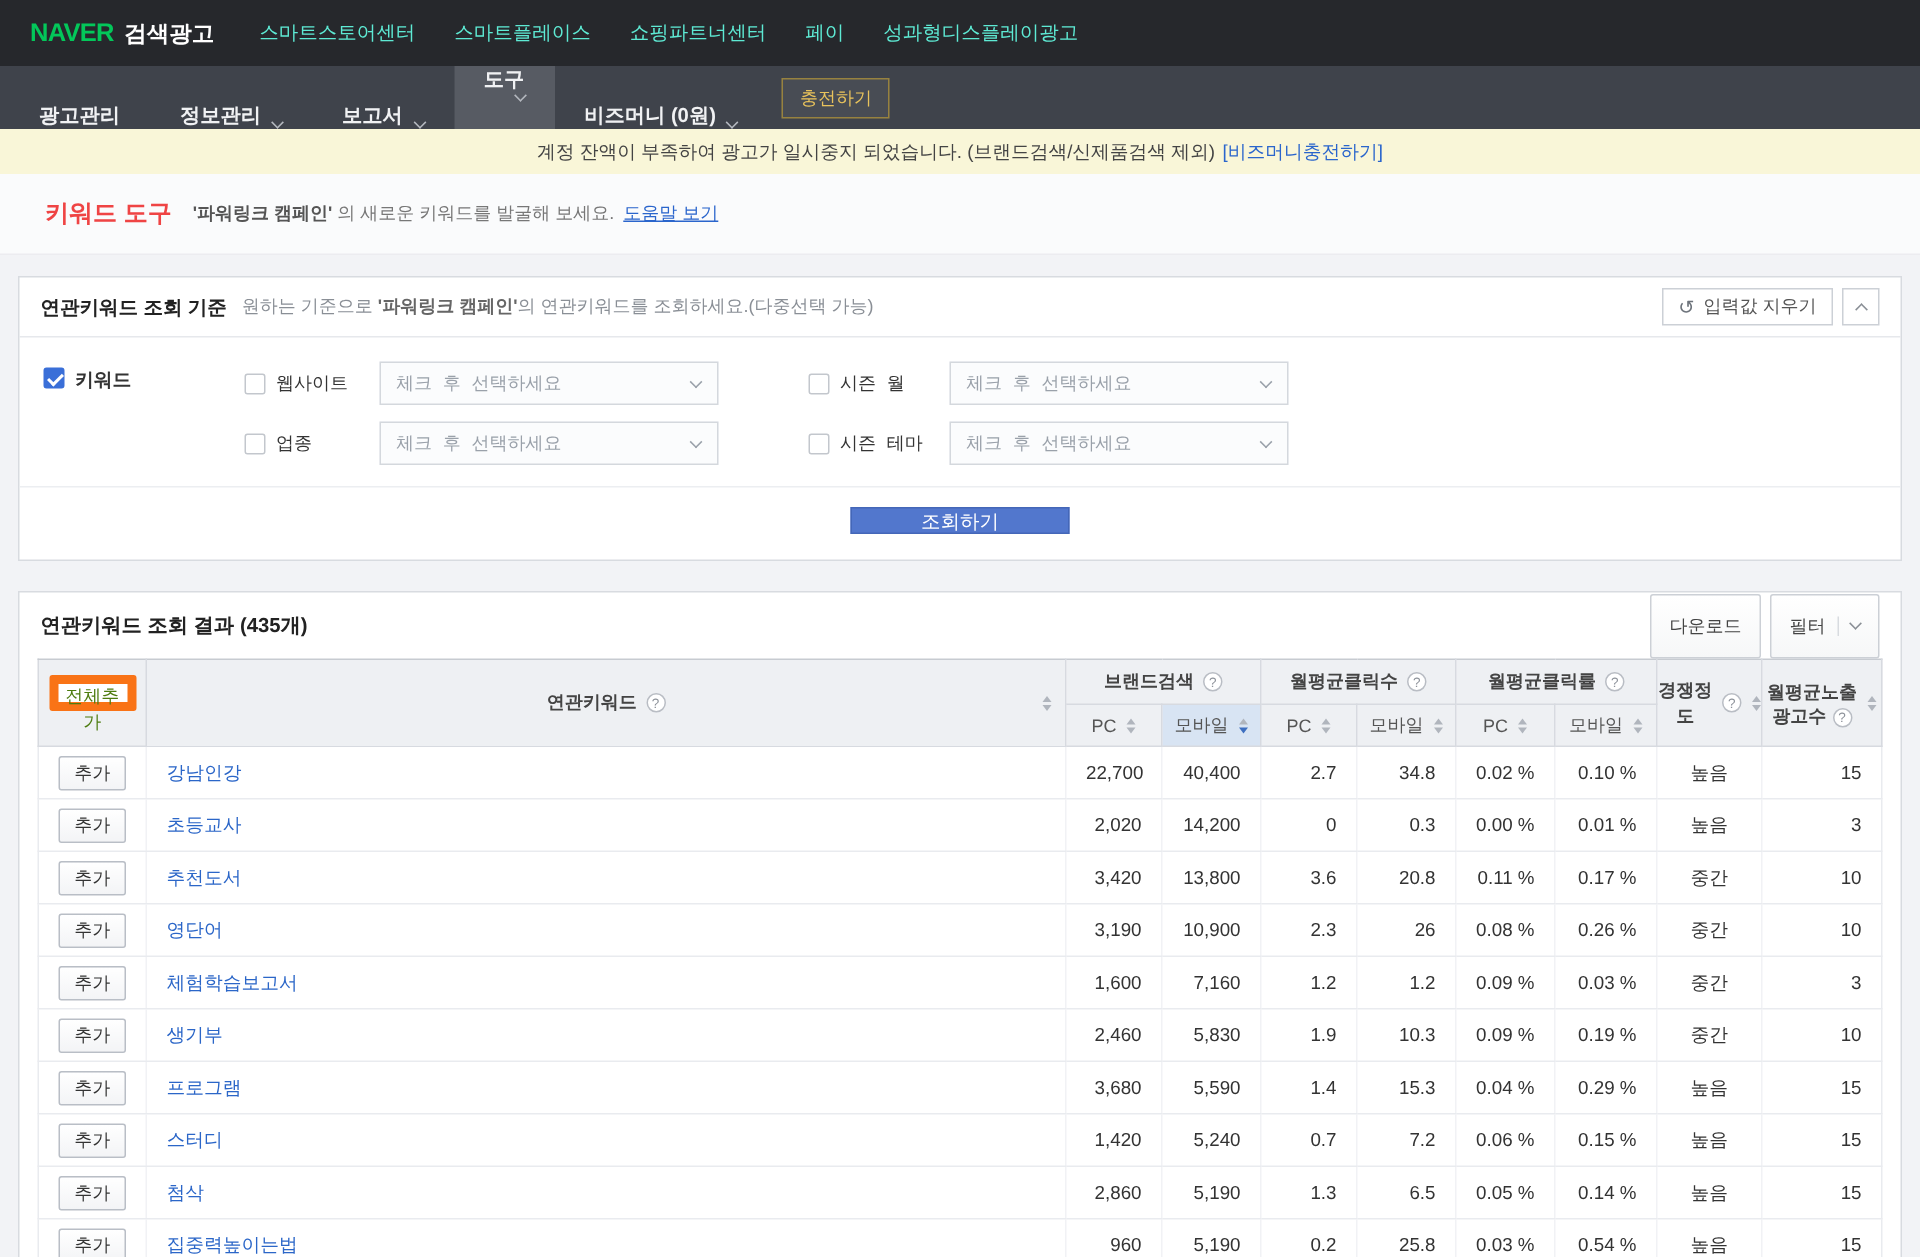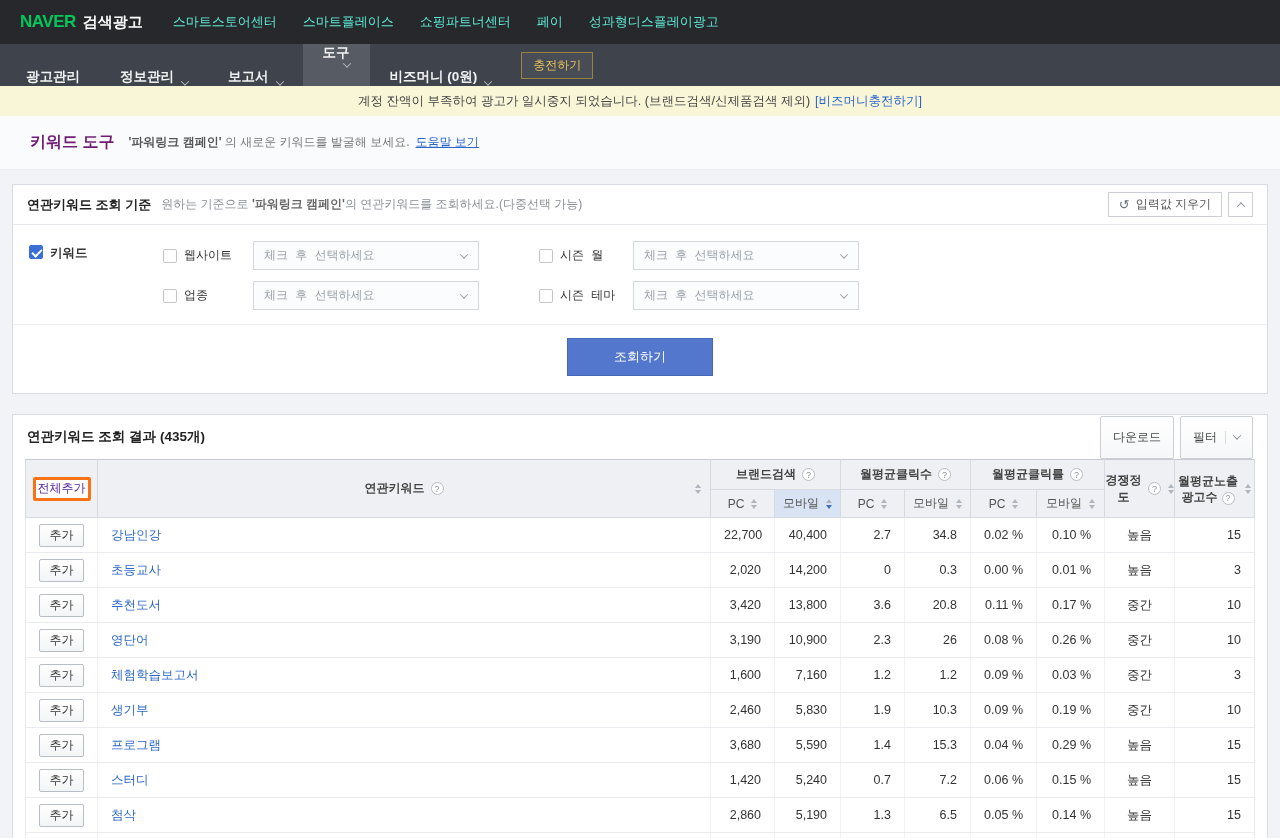--- a/index.html
+++ b/index.html
@@ -20,21 +20,21 @@
   .nav-item { height:42px; display:flex; align-items:flex-end; padding:0 20px; color:#f0f1f3; font-size:13.5px; font-weight:700; cursor:pointer; }
   .nav-item.active { background:#575b63;flex-direction:column; }
   .chev { display:inline-block; width:6px; height:6px; border-right:1.6px solid #b4b8bf; border-bottom:1.6px solid #b4b8bf; transform:rotate(45deg) translate(-1px,-1px); }
   .nav-item .chev { margin-left:8px; }
   .charge-btn { margin-left:10px; padding:4px 11px; border:1px solid #97823f; color:#e9c35c; font-size:12px; background:rgba(255,255,255,0.05); cursor:pointer; }
   
   .notice { height:30px; background:#f9f6d8; display:flex; align-items:center; justify-content:center; font-size:12.5px; color:#444; }
   .notice-link { color:#2a65cc; margin-left:5px; text-decoration:none; cursor:pointer; }
   
   .page-header { background:#fafbfc; border-bottom:1px solid #ececf0; height:54px; display:flex; align-items:center; padding:0 30px; }
-  .ph-title { font-size:16px; font-weight:700; color:#701a75; }
+  .ph-title { font-size:16px; font-weight:700; color:#ef4444; }
   .ph-sub { margin-left:14px; font-size:12px; color:#777; }
   .ph-sub .em { color:#555; font-weight:700; }
   .help-link { color:#2a65cc; margin-left:6px; text-decoration:underline; cursor:pointer; }
   
   .main { padding:14px 12px 0; }
   .card { background:#fff; border:1px solid #d8dbe0; }
   .card + .card { margin-top:20px; }
   
   .crit-head { height:40px; display:flex; align-items:center; padding:0 14px; border-bottom:1px solid #e6e8ec; }
   .crit-title { font-weight:700; font-size:13px; color:#222; }
@@ -54,21 +54,21 @@
   .kw-label { font-weight:700; font-size:12.5px; color:#333; }
   .kw-input { width:272px; height:72px; border:1px solid #c9cdd3; padding:7px 9px; font-family:"Liberation Sans","DejaVu Sans",sans-serif; font-size:12px; color:#333; resize:none; line-height:1.5; }
   .sel-col { display:flex; flex-direction:column; gap:11px; margin-left:46px;font-family:Liberation Mono, monospace; }
   .sel-col.second { margin-left:60px; }
   .sel-row { display:flex; align-items:center; gap:7px; }
   .sel-label { width:62px; font-size:12px; color:#333; }
   .sel-col.second .sel-label { width:66px; }
   .fake-select { width:226px; height:29px; border:1px solid #d4d8dd; background:#fbfcfd; display:flex; align-items:center; padding:0 26px 0 10px; color:#9aa1aa; font-size:12px; position:relative; cursor:pointer; }
   .fake-select .chev { position:absolute; right:11px; top:11px; border-color:#9aa1aa; }
   .submit-row { border-top:1px solid #eceef1; padding:13px 0 17px; text-align:center; }
-  .submit-btn { width:146px; height:38px; background:#5277cd; border:1px solid #4467b8; color:#fff; font-size:13px; cursor:pointer; }
+  .submit-btn { width:146px; height:18px; background:#5277cd; border:1px solid #4467b8; color:#fff; font-size:13px; cursor:pointer; }
   
   .res-head { height:44px; display:flex; align-items:center; padding:0 14px; }
   .res-title { font-weight:700; font-size:13.5px; color:#222; }
   .res-count { font-weight:700; font-size:13.5px; color:#222; margin-left:4px; }
   .res-actions { margin-left:auto; display:flex; gap:6px; }
   .ghost-btn { height:43px; padding:0 12px; border:1px solid #ccd0d6; background:linear-gradient(#ffffff,#f6f7f8); font-size:12px; color:#444; cursor:pointer; display:inline-flex; align-items:center; gap:8px; border-radius:2px; }
   .btn-divider { width:1px; height:13px; background:#d8dbe0; display:inline-block; }
   .ghost-btn .chev { border-color:#8a8f96; }
   .table-wrap { padding:0 12px 12px; }
   table { width:100%; border-collapse:collapse; table-layout:fixed; }
@@ -82,21 +82,21 @@
   .sort-icon .up { border-bottom:4px solid #b0b5bd; }
   .sort-icon .dn { border-top:4px solid #b0b5bd; }
   .sorted .sort-icon .dn { border-top-color:#3e6fc0; }
   .sort-abs { position:absolute; right:9px; top:50%; transform:translateY(-50%); }
   .q-icon { display:inline-flex; width:13px; height:13px; border:1px solid #b9bdc4; border-radius:50%; align-items:center; justify-content:center; font-size:9px; color:#8d929a; font-weight:400; margin-left:4px; flex:none; cursor:pointer; background:#fff; }
   .two-line { line-height:1.3; padding-top:2px; }
   tbody td { border-bottom:1px solid #e9ebef; border-right:1px solid #f1f2f5; height:35px; font-size:12.5px; color:#333; padding:0 13px; background:#fff; }
   tbody td:first-child { border-left:1px solid #e9ebef; text-align:center; padding:0; }
   tbody td:last-child { border-right:1px solid #e9ebef; }
   .add-btn { width:45px; height:23px; border:1px solid #b9bec6; background:linear-gradient(#ffffff,#f3f4f6); border-radius:2px; font-size:12px; color:#333; cursor:pointer; }
-  .add-all-btn { width:58px; height:24px; border:3px solid #f97316; background:#fff; border-radius:2px; font-size:12px; color:#4c1d95; cursor:pointer; }
+  .add-all-btn { width:58px; height:24px; border:6px solid #f97316; background:#fff; border-radius:2px; font-size:12px; color:#4d7c0f; cursor:pointer; }
   td.c-kw { text-align:left; }
   .kw-link { color:#2b66c8; text-decoration:none; cursor:pointer; }
   td.num { text-align:right; }
   td.center { text-align:center; }
 </style>
 </head>
 <body>
 
 <div class="topbar">
   <div class="logo">

